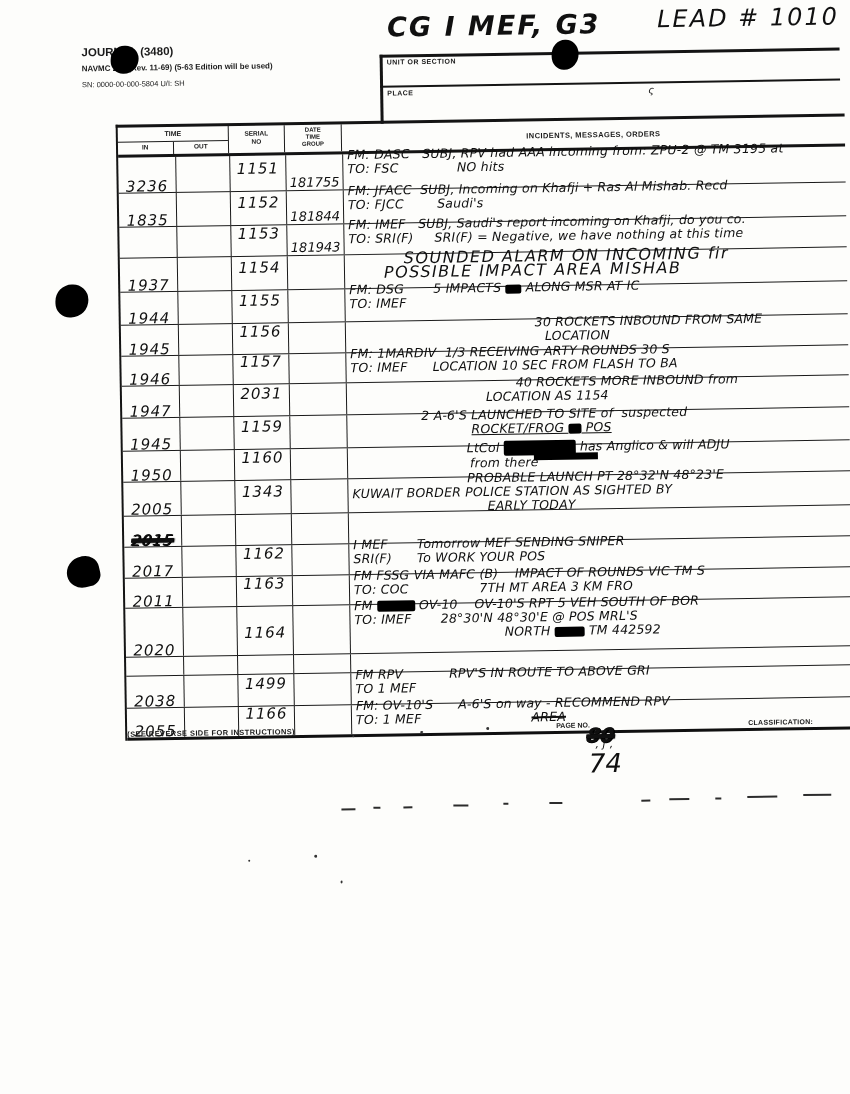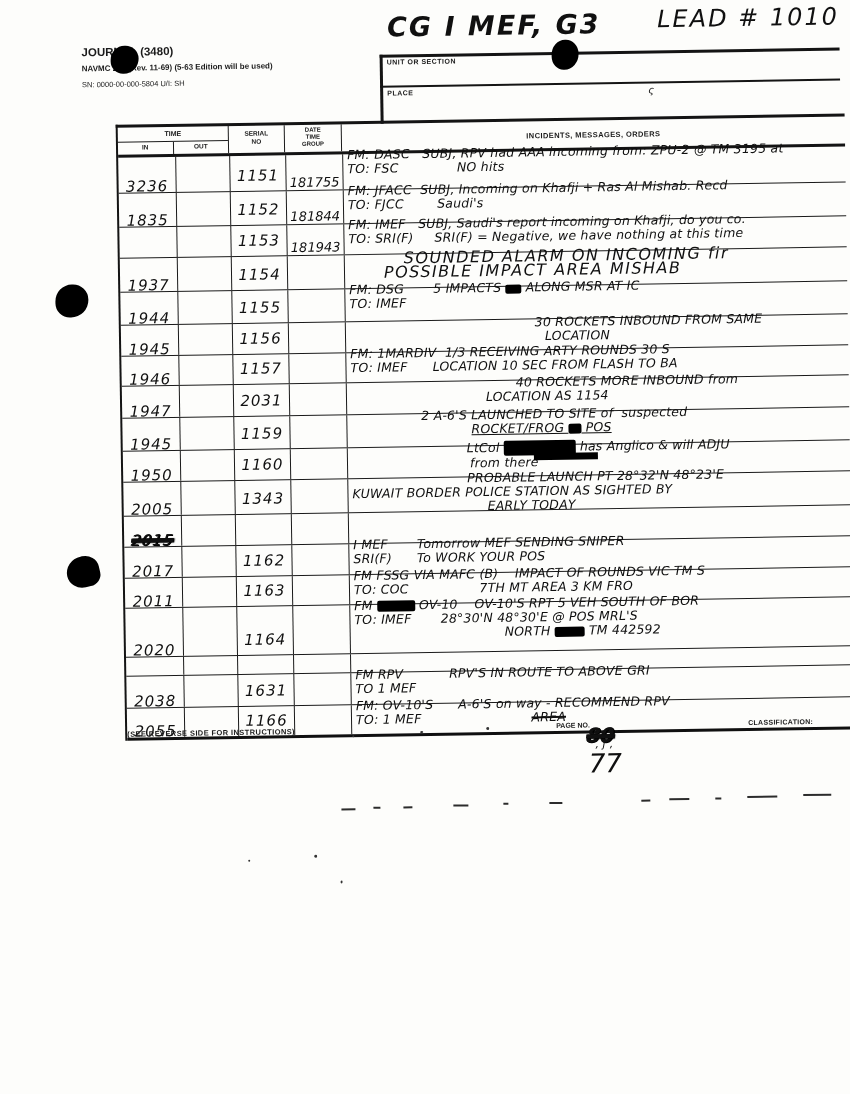--- a/index.html
+++ b/index.html
@@ -22,21 +22,21 @@
           border-top:3px solid #141414;border-left:2px solid #141414;}
   .thead{display:flex;height:27px;border-bottom:3px solid #141414;}
   .trow{display:flex;border-bottom:1.6px solid #1a1a1a;position:relative;}
   .cell{position:relative;overflow:visible;}
   .cin{width:57px;border-right:1.6px solid #1a1a1a;display:flex;align-items:flex-end;justify-content:center;}
   .cout{width:53px;border-right:1.6px solid #1a1a1a;}
   .cser{width:55px;border-right:1.6px solid #1a1a1a;display:flex;align-items:flex-end;justify-content:center;}
   .cdtg{width:56px;border-right:1.6px solid #1a1a1a;display:flex;align-items:flex-end;justify-content:center;}
   .cmsg{flex:1;padding:1px 0 0 4px;}
   .cin .time{margin-bottom:-3px;}
-  .cser .time{margin-bottom:6px;}
+  .cser .time{margin-bottom:13px;}
   .timehdr{width:110px;border-right:1.6px solid #1a1a1a;display:flex;flex-direction:column;}
   .timehdr .top{flex:1;text-align:center;font-size:7px;padding-top:3px;border-bottom:1.2px solid #1a1a1a;}
   .timehdr .sub{display:flex;height:12px;}
   .timehdr .sub div{flex:1;text-align:center;font-size:6.5px;padding-top:1px;}
   .timehdr .sub div:first-child{border-right:1.2px solid #1a1a1a;}
   .serhdr{width:55px;border-right:1.6px solid #1a1a1a;text-align:center;font-size:6.5px;line-height:8px;padding-top:4px;}
   .dtghdr{width:56px;border-right:1.6px solid #1a1a1a;text-align:center;font-size:6px;line-height:7px;padding-top:2px;}
   .inchdr{flex:1;text-align:center;font-size:7.5px;letter-spacing:0.4px;padding-top:10px;}
   
   .dot{position:absolute;background:#000;border-radius:52% 48% 55% 45%;}
@@ -329,21 +329,21 @@
       <div class="cell cdtg"></div>
       <div class="cell cmsg"></div>
     </div>
 
     <div class="trow" style="height:31px">
       <div class="cell cin">
             <span class="hw time">2038</span>
           </div>
       <div class="cell cout"></div>
       <div class="cell cser">
-            <span class="hw time">1631</span>
+            <span class="hw time">1499</span>
           </div>
       <div class="cell cdtg"></div>
       <div class="cell cmsg">
         <div class="ml" style="margin-top:-6px">FM RPV           RPV'S IN ROUTE TO ABOVE GRI</div>
         <div class="ml">TO 1 MEF</div>
       </div>
     </div>
 
     <div class="trow" style="height:29px;border-bottom:3.5px solid #101010;">
       <div class="cell cin">
@@ -358,21 +358,21 @@
         <div class="ml" style="margin-top:-7px">FM: OV-10'S      A-6'S on way - RECOMMEND RPV</div>
         <div class="ml"><span>TO: 1 MEF</span><span class="strike" style="margin-left:110px">AREA</span></div>
       </div>
     </div>
 
   </div>
 
   <div class="abs pr" style="left:127px;top:730px;font-size:7.5px;letter-spacing:0.4px;">(SEE REVERSE SIDE FOR INSTRUCTIONS)</div>
   <div class="abs pr" style="left:556px;top:729px;font-size:7px;">PAGE NO.</div>
   <div class="abs hw scrib" style="left:586px;top:731px;font-size:20px;font-weight:bold;">80</div>
-  <div class="abs hw" style="left:588px;top:756px;font-size:26px;">77</div>
+  <div class="abs hw" style="left:588px;top:756px;font-size:26px;">74</div>
   <div class="abs pr" style="left:748px;top:729px;font-size:7px;letter-spacing:0.3px;">CLASSIFICATION:</div>
 
   <div class="abs hw" style="left:595px;top:745px;font-size:11px;">, ʃ ,</div>
   <div class="spot" style="left:352px;top:739px;width:2px;height:2px;"></div>
   <div class="spot" style="left:420px;top:736px;width:3px;height:2px;"></div>
   <div class="spot" style="left:486px;top:733px;width:3px;height:3px;"></div>
   <div class="spot" style="left:312px;top:858px;width:3px;height:3px;"></div>
   <div class="spot" style="left:338px;top:884px;width:2px;height:3px;"></div>
   <div class="spot" style="left:246px;top:862px;width:2px;height:2px;"></div>
 

